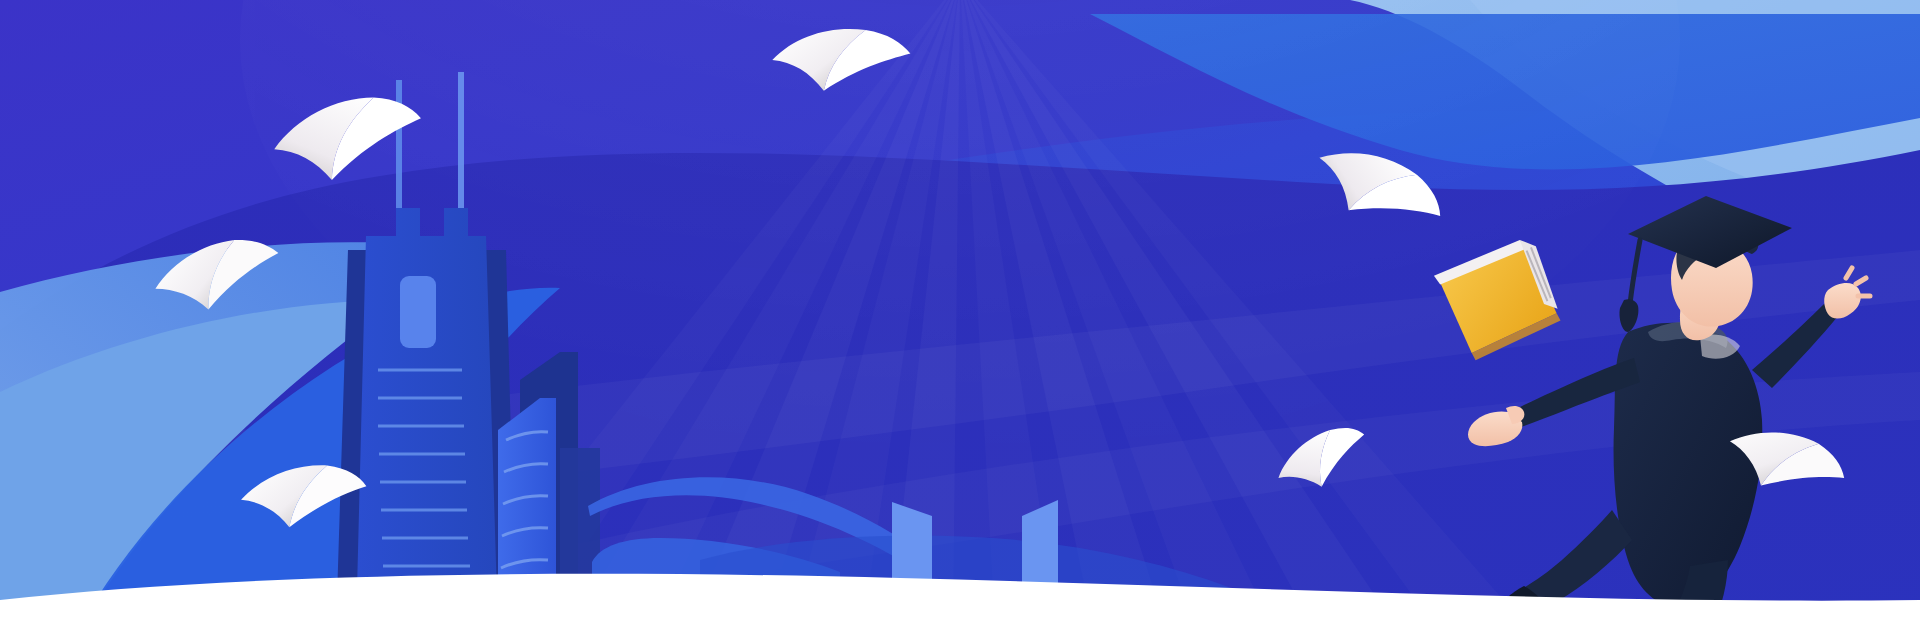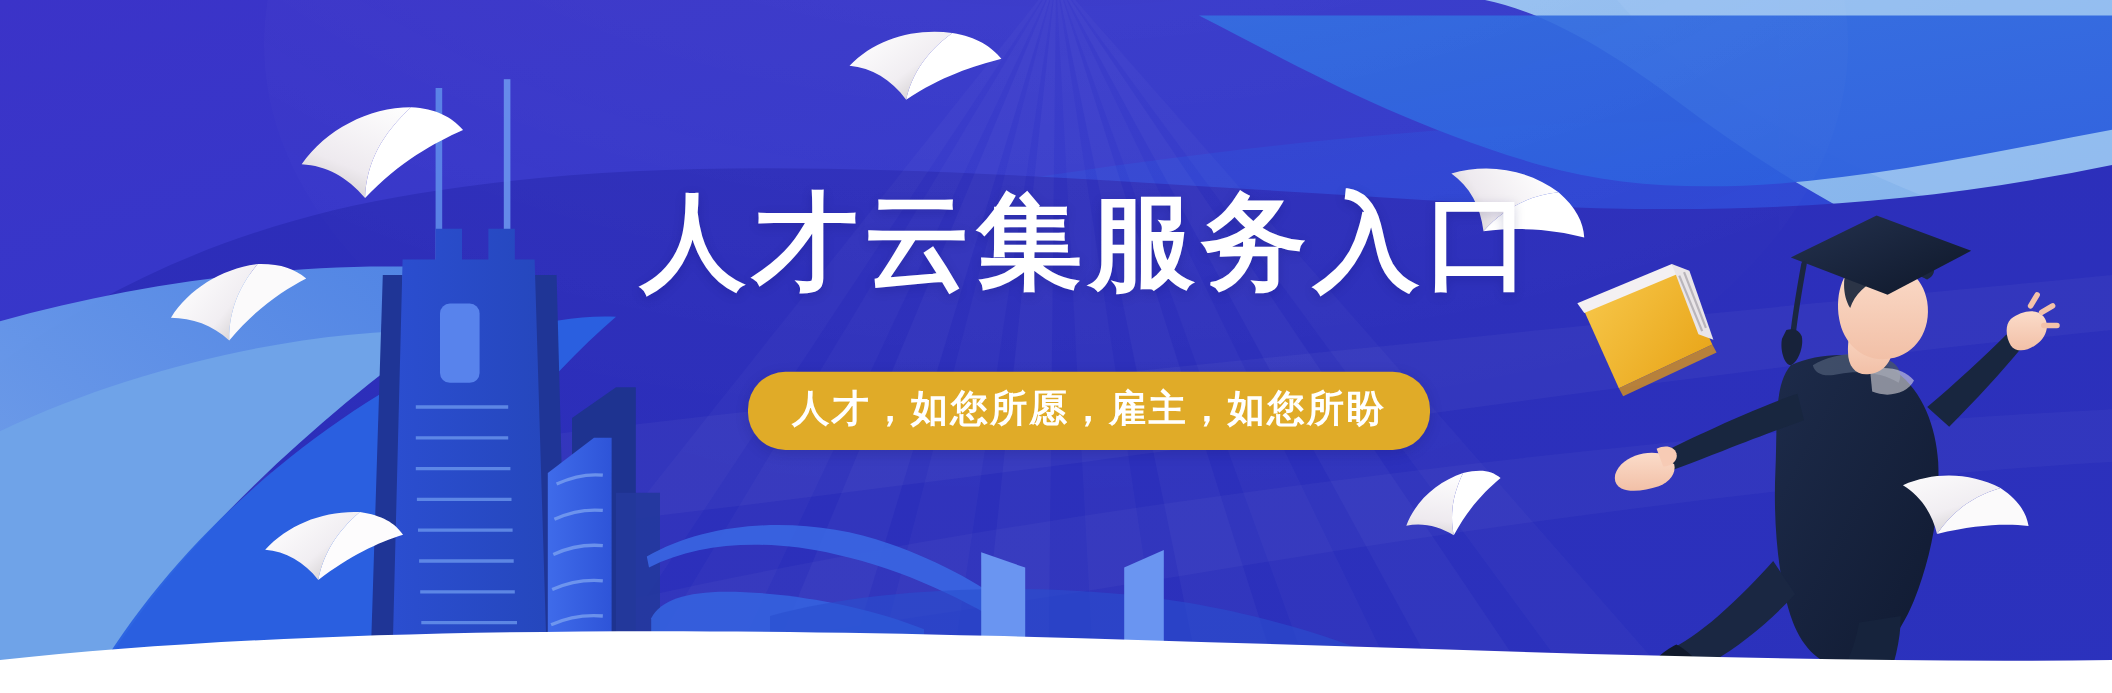--- a/index.html
+++ b/index.html
@@ -325,20 +325,16 @@
         <path d="M0,22 C24,2 56,-6 86,0 C64,14 50,32 42,56 C32,38 16,26 0,22 Z" fill="url(#gPaper)"></path>
         <path d="M86,0 C104,6 114,14 120,26 C98,30 74,38 42,56 C50,32 64,14 86,0 Z" fill="#fbfafb"></path>
       </g>
 
       <path d="M0,630 L0,600 C220,576 520,568 900,578 C1280,588 1620,604 1920,600 L1920,630 Z" fill="#ffffff"></path>
       <path d="M0,630 L0,612 C260,586 620,580 1000,590 C1360,600 1660,612 1920,608 L1920,630 Z" fill="#ffffff"></path>
     </g>
   </svg>
 
   <div id="textblock">
-    <div class="title">人才云集服务入口</div>
-
-    <div class="pillwrap">
-      <span class="pill">人才，如您所愿，雇主，如您所盼</span>
-    </div>
+
   </div>
 
 </div>
 
 </body></html>

